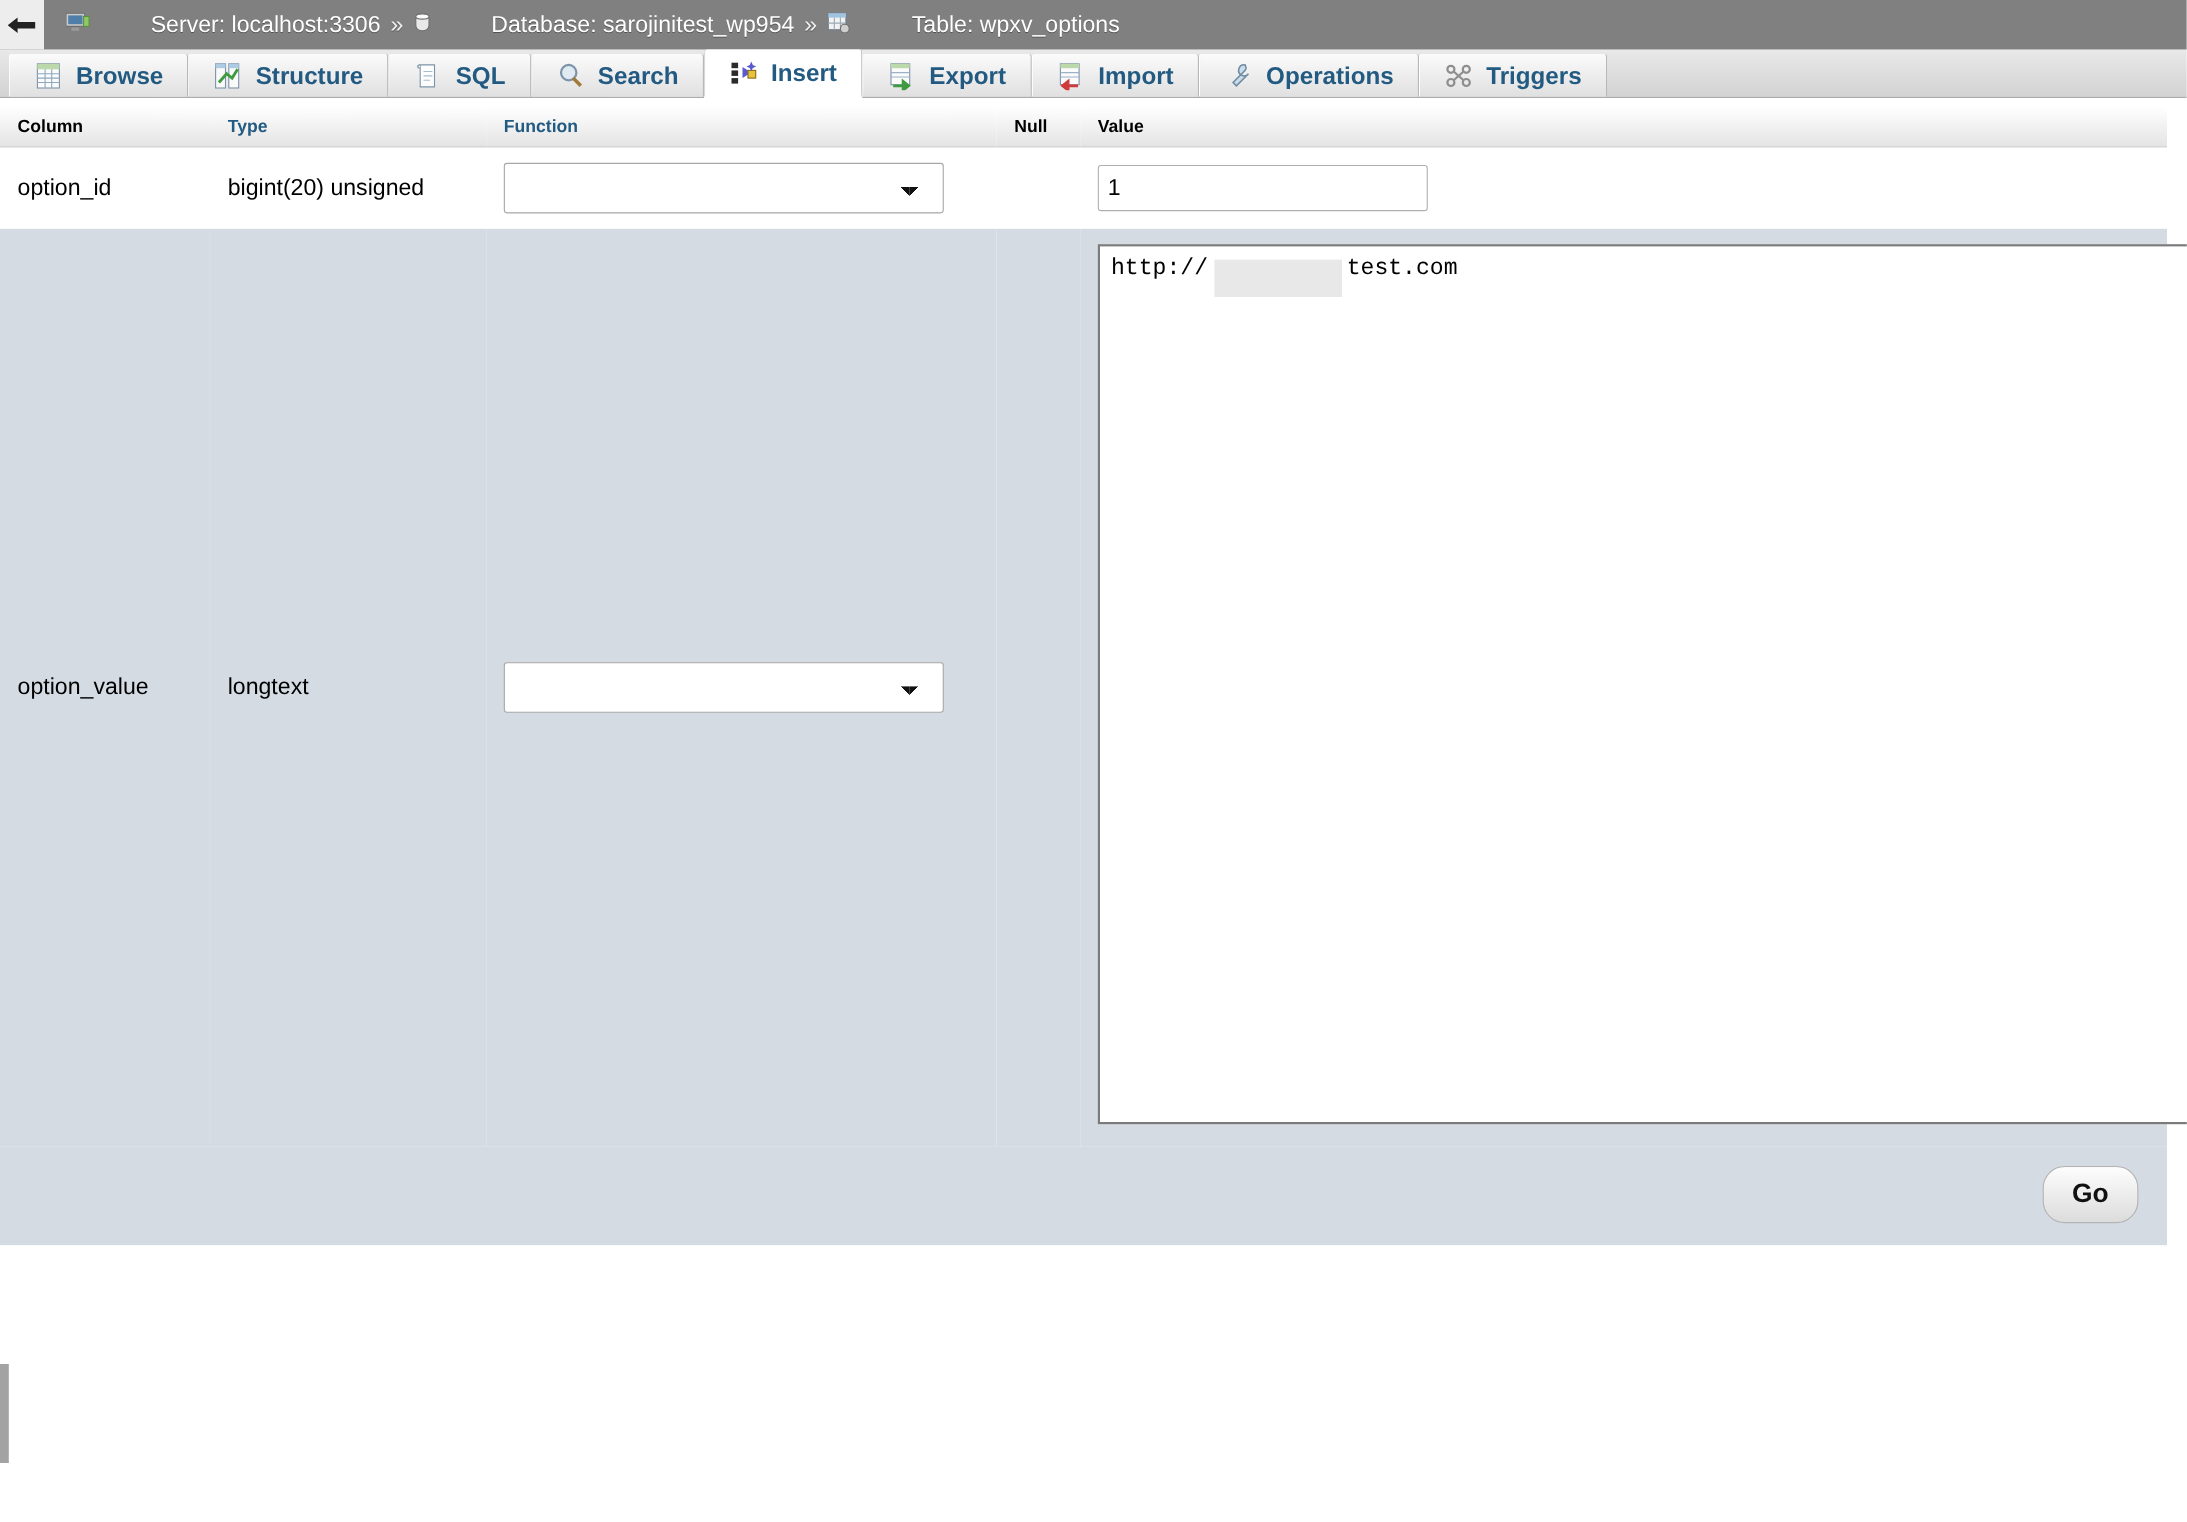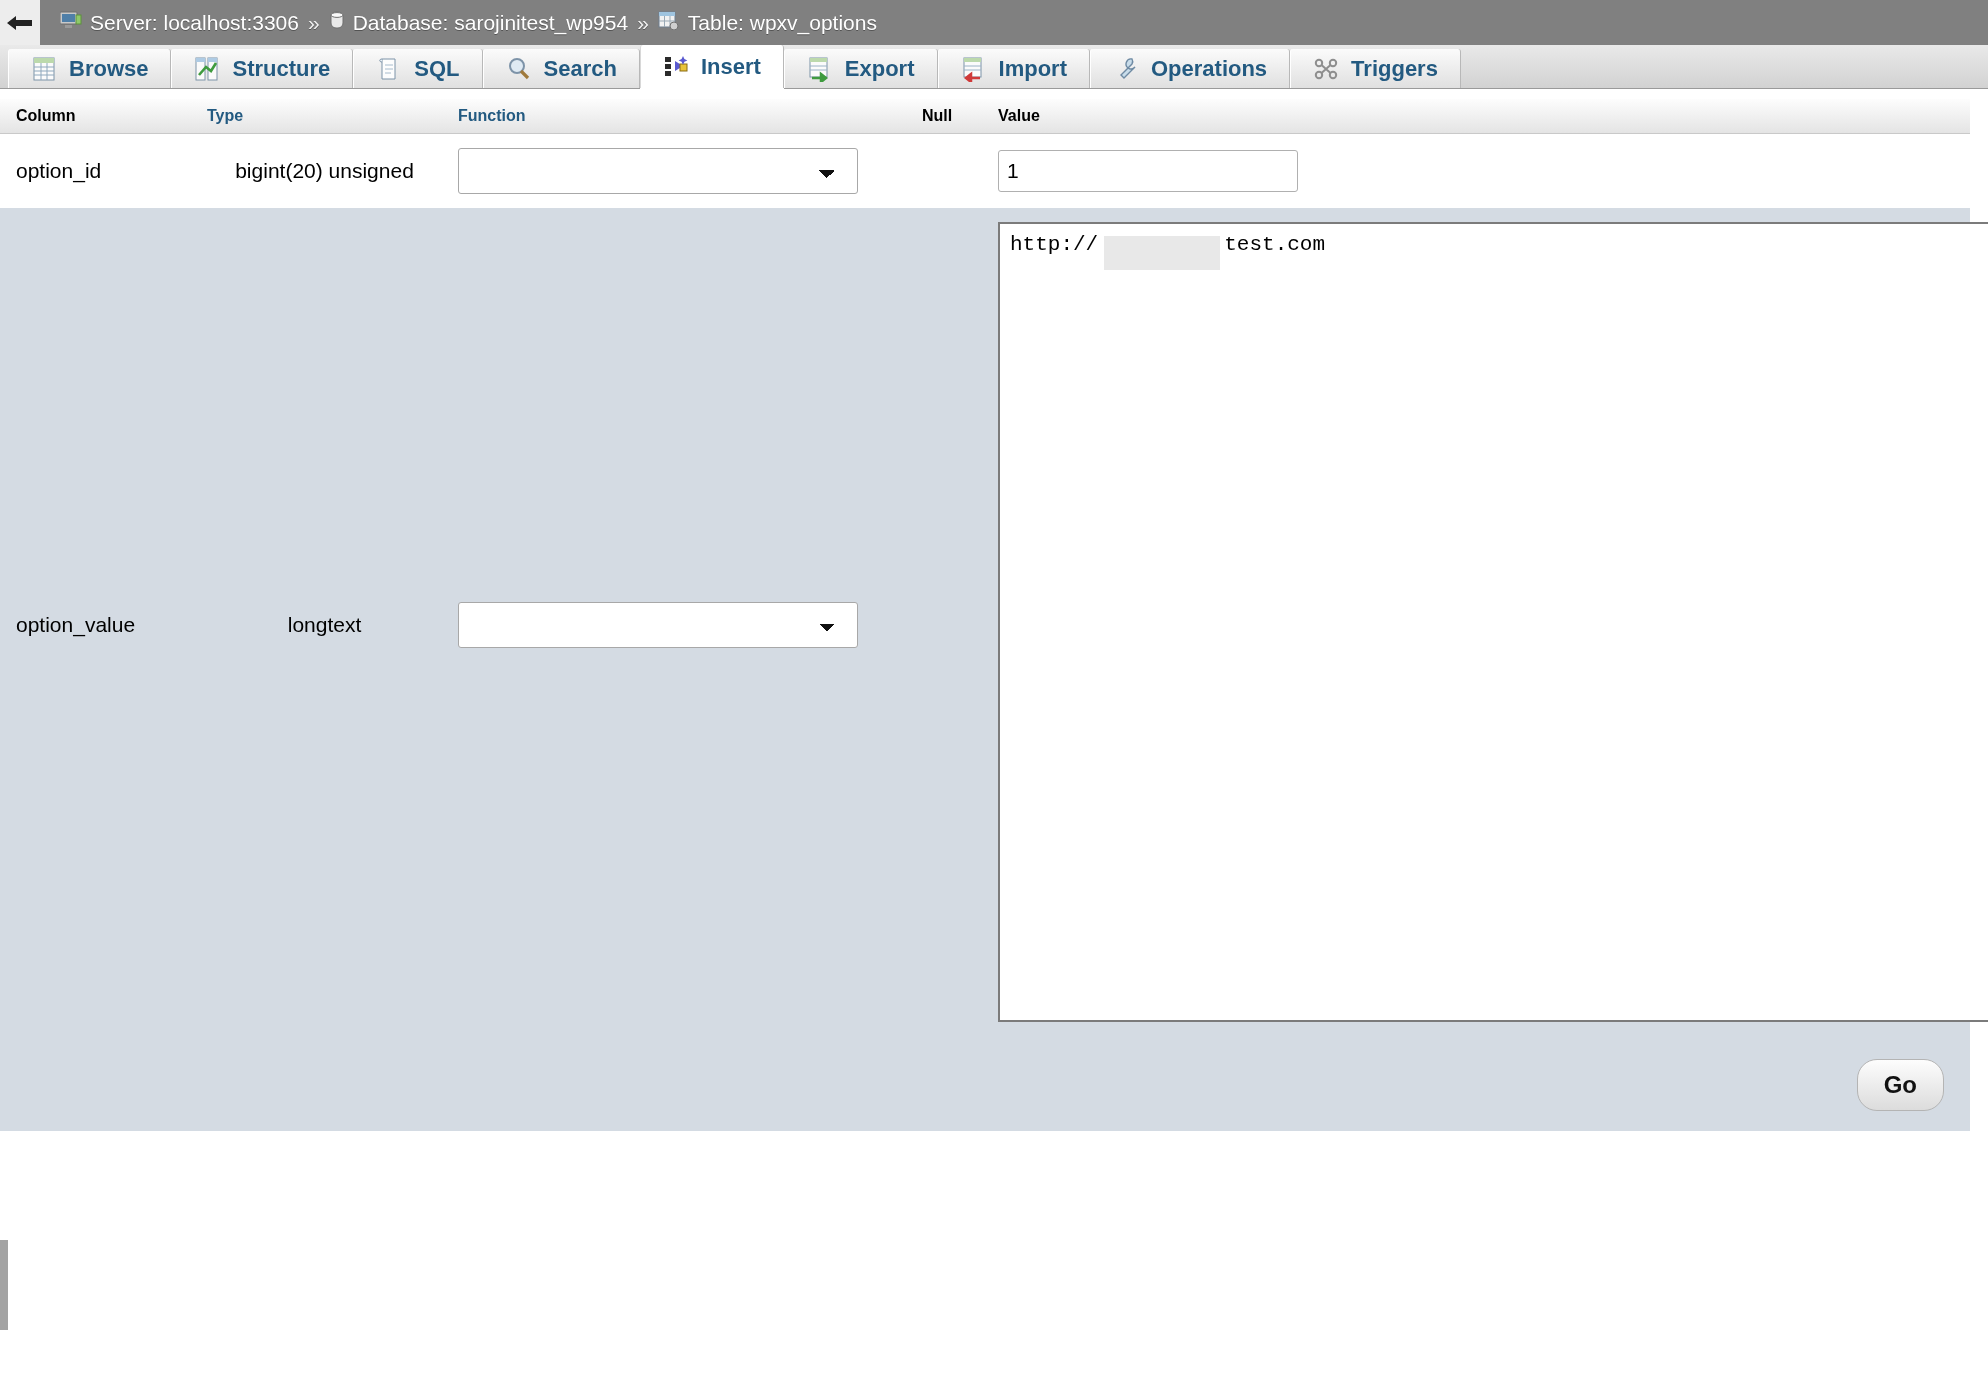--- a/index.html
+++ b/index.html
@@ -41,20 +41,21 @@
     color: #ffffff;
     font-size: 21px;
     padding-left: 20px;
     white-space: nowrap;
     text-shadow: 0 1px 0 rgba(0,0,0,.35);
   }
   .crumb {
     display: inline-flex;
     align-items: center;
     cursor: pointer;
+    gap: 47px;
   }
   .crumb .ic { margin-right: 8px; display:block; }
   .crumb-sep { margin: 0 9px; color: #f0f0f0; }
 
   
   #tab-bar {
     height: 44px;
     background: linear-gradient(#e9e9e9, #d2d2d2);
     border-bottom: 1px solid #9a9a9a;
     display: flex;
@@ -120,21 +121,21 @@
     padding: 14px 0 14px 16px;
     font-size: 21px;
     color: #000;
     vertical-align: middle;
   }
   tr.row-odd  td { background: #ffffff; }
   tr.row-even td { background: #dddddd; }
   tr.row-hl   td { background: #d4dbe3; }
 
   td.c-column { padding-left: 18px; margin-top: 20px; }
-  td.c-type   { padding-left: 36px; text-align: center; }
+  td.c-type   { padding-left: 36px; }
 
   select.fn-select {
     width: 400px;
     height: 46px;
     font-size: 19px;
     font-family: "Liberation Sans", sans-serif;
     background: #ffffff;
     border: 1px solid #a8a8a8;
     border-radius: 3px;
     padding-left: 6px;

